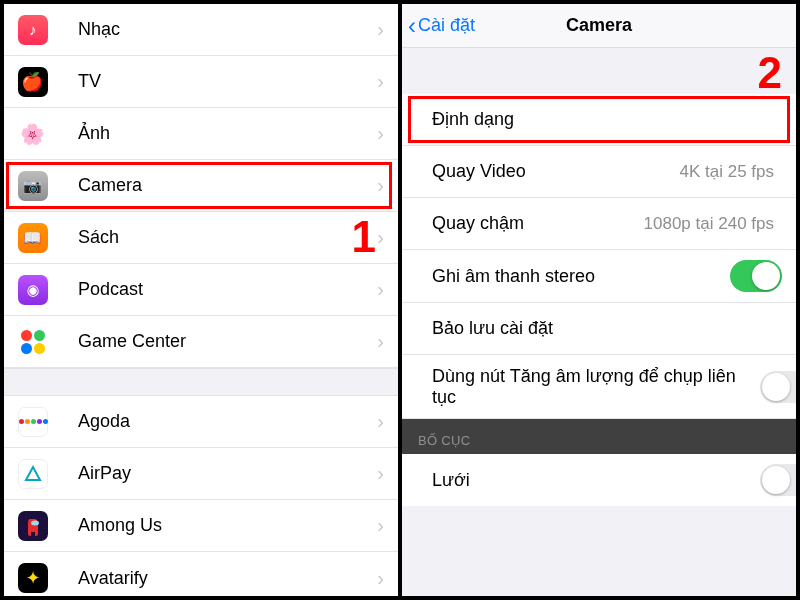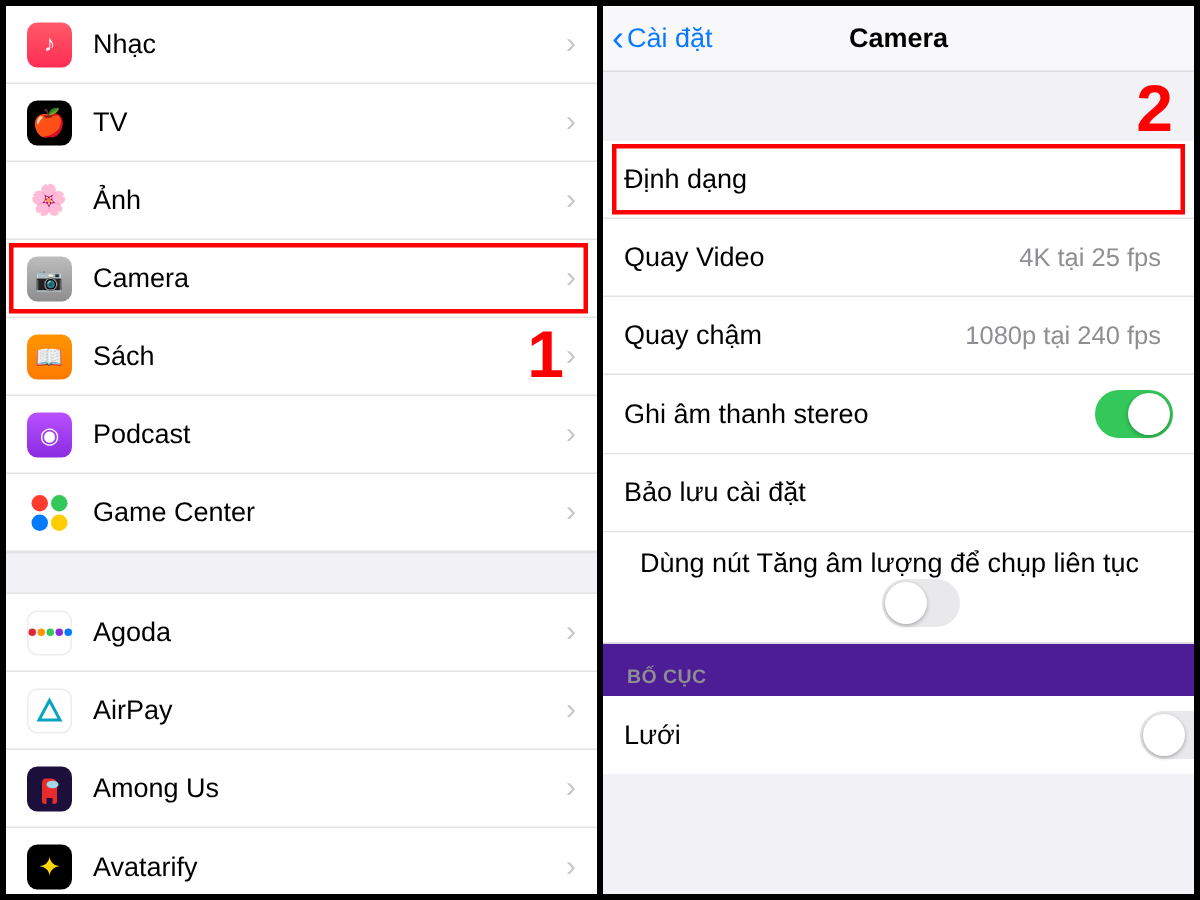--- a/index.html
+++ b/index.html
@@ -4,32 +4,32 @@
 <style>
   * { box-sizing: border-box; margin: 0; padding: 0; }
   body { font-family: -apple-system, "Helvetica Neue", Arial, sans-serif; background: #fff; }
   .frame { width: 800px; height: 600px; border: 4px solid #000; display: flex; position: relative; overflow: hidden; }
   .pane { flex: 1; height: 100%; overflow: hidden; background: #fff; position: relative; }
   .pane.left { border-right: 4px solid #000; }
   .pane.right { background: #f2f2f6; }
 
   .row { display: flex; align-items: center; padding: 10px 14px; background: #fff; border-bottom: 1px solid #e3e3e6; min-height: 52px; position: relative; }
   .row .icon { width: 30px; height: 30px; border-radius: 7px; margin-right: 14px; flex-shrink: 0; display:flex; align-items:center; justify-content:center; font-size:15px; color:#fff; }
-  .row .label { flex: 1; font-size: 18px; color: #000; }
+  .row .label { flex: 1; font-size: 18px; color: #000; margin-left: 16px; }
   .row .value { font-size: 17px; color: #8e8e93; padding-right: 8px; text-align: right; }
   .row .chev { color: #c7c7cc; font-size: 20px; }
   .gap { height: 28px; background: #f2f2f6; border-bottom: 1px solid #e3e3e6; border-top: 1px solid #e3e3e6; }
 
   .navbar { height: 44px; display: flex; align-items: center; justify-content: center; position: relative; border-bottom: 1px solid #dcdce0; background:#f8f8fa; }
   .navbar .back { position: absolute; left: 6px; color: #0879ff; font-size: 18px; display:flex; align-items:center; }
   .navbar .back .chev { font-size: 24px; margin-right: 2px; line-height: 1; }
   .navbar .title { font-size: 18px; font-weight: 600; }
 
   .section-gap { height: 32px; background: #f2f2f6; }
-  .section-header { padding: 14px 16px 6px; font-size: 13px; color: #8e8e93; background: #4c1d95; text-transform: uppercase; letter-spacing: .3px; font-weight: bold; }
+  .section-header { padding: 14px 16px 6px; font-size: 13px; color: #8e8e93; background: #404040; text-transform: uppercase; letter-spacing: .3px; }
 
   .toggle { width: 52px; height: 32px; border-radius: 16px; position: relative; flex-shrink:0; }
   .toggle .knob { width: 28px; height: 28px; background: #fff; border-radius: 50%; position: absolute; top: 2px; box-shadow: 0 1px 3px rgba(0,0,0,.3); }
   .toggle.on { background: #34c759; }
   .toggle.on .knob { right: 2px; }
   .toggle.off { background: #e9e9eb; }
   .toggle.off .knob { left: 2px; }
 
   .hl { position: absolute; border: 3px solid #ff0000; z-index: 5; pointer-events:none; }
   .marker { position: absolute; color: #ff0000; font-size: 44px; font-weight: 700; z-index: 6; font-family: Arial, sans-serif; }
@@ -169,21 +169,21 @@
     </div>
     <div class="row">
       <div class="label">Ghi âm thanh stereo</div>
       <div class="toggle on">
           <div class="knob"></div>
         </div>
     </div>
     <div class="row">
       <div class="label">Bảo lưu cài đặt</div>
     </div>
-    <div class="row" style="min-height:64px;flex-direction:column;">
+    <div class="row" style="min-height:64px;">
       <div class="label" style="padding-right:12px;">Dùng nút Tăng âm lượng để chụp liên tục</div>
       <div class="toggle off" style="margin-right:-30px;">
           <div class="knob"></div>
         </div>
     </div>
 
     <div class="section-header">BỐ CỤC</div>
 
     <div class="row" style="border-bottom:none;justify-content:flex-end;">
       <div class="label">Lưới</div>

